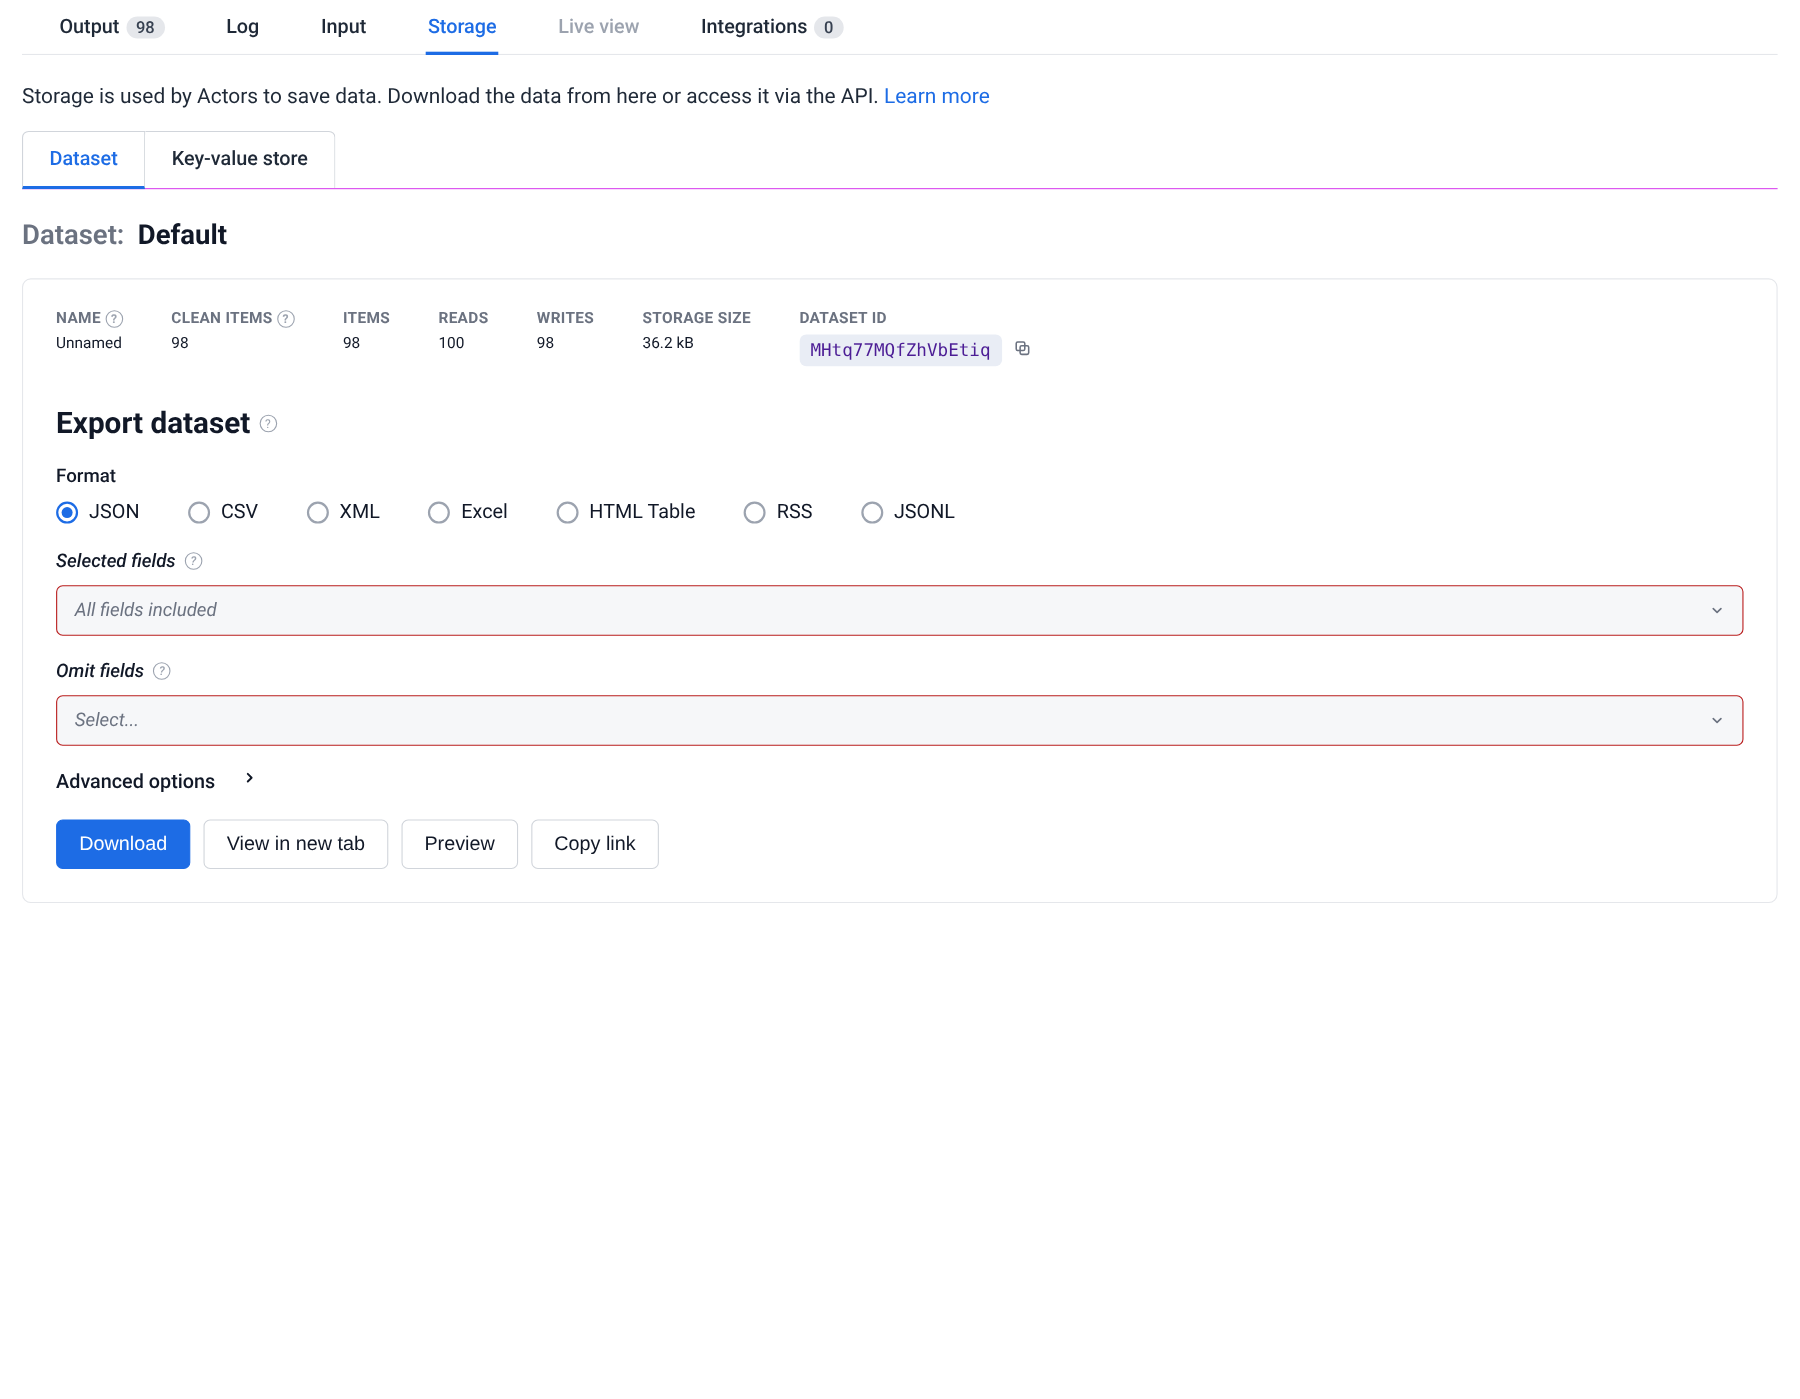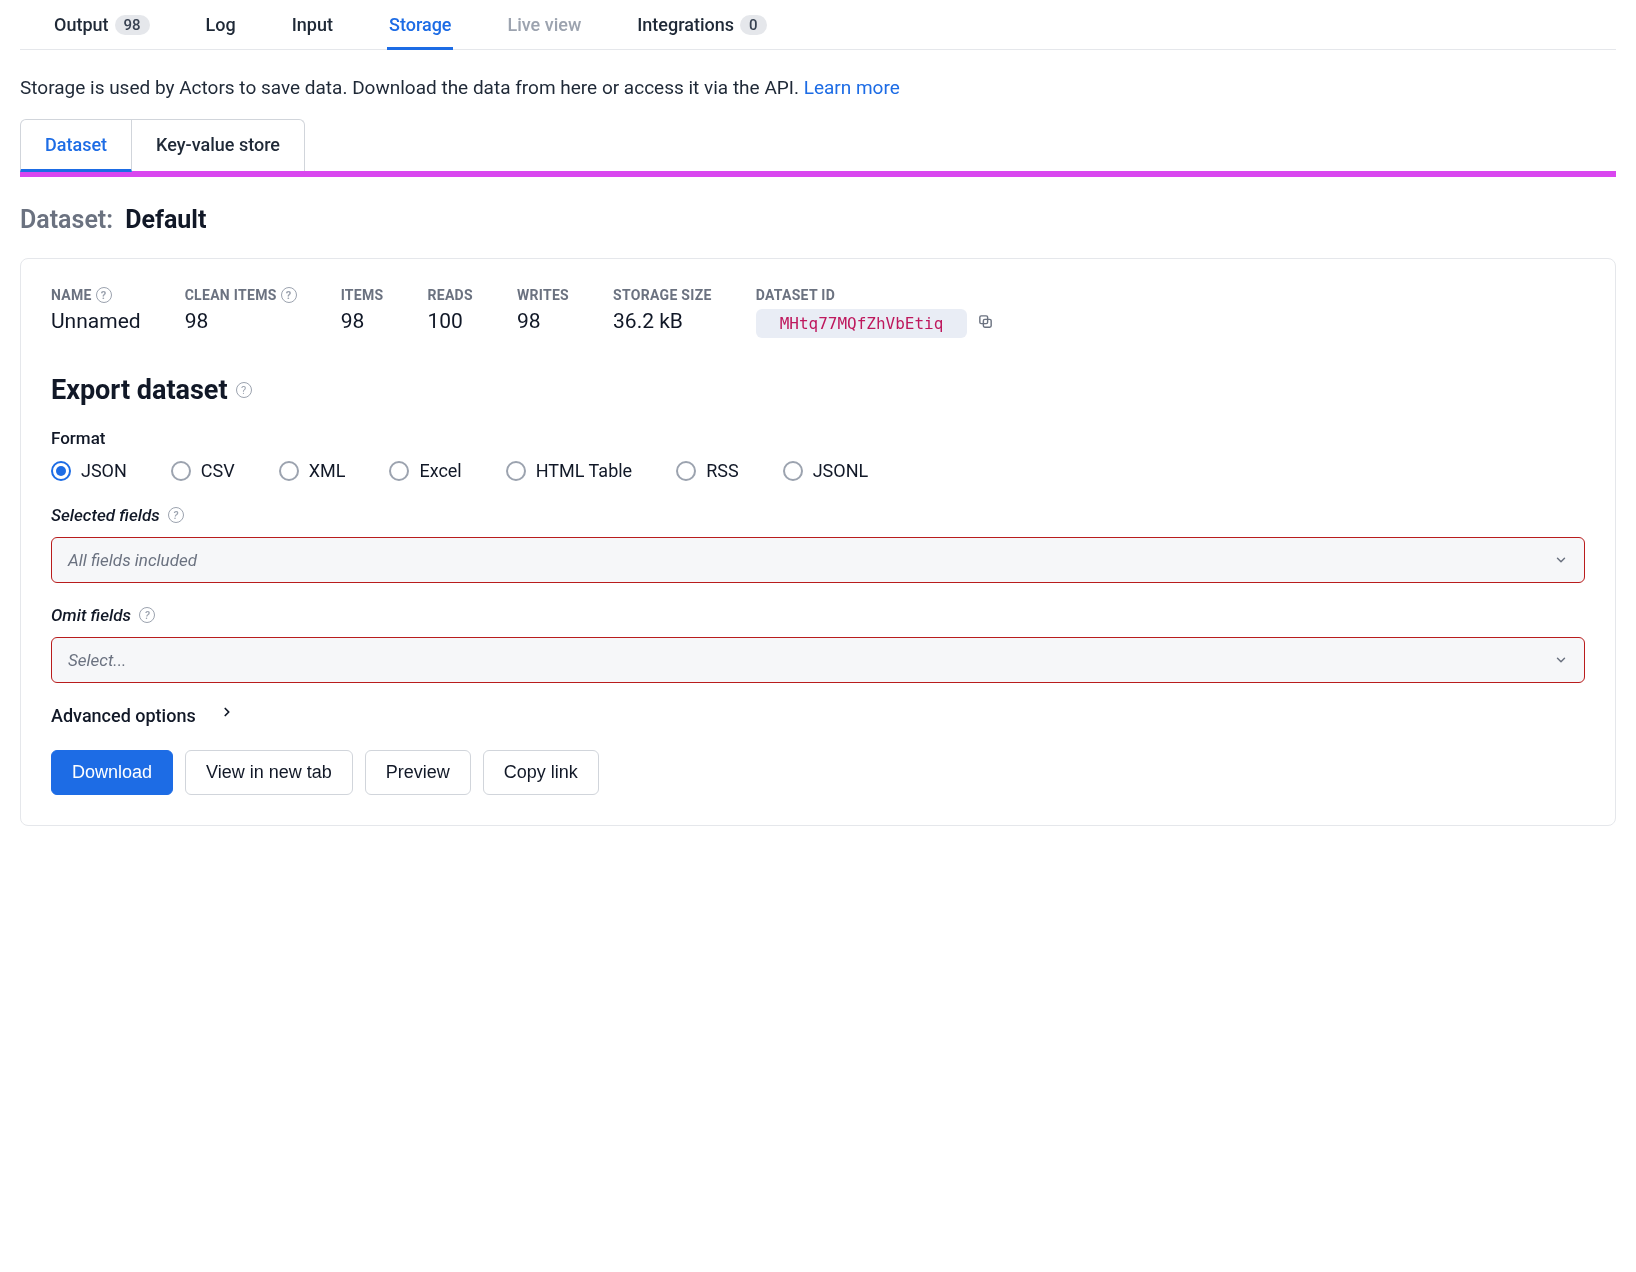--- a/index.html
+++ b/index.html
@@ -53,21 +53,21 @@
 .desc {
   margin: 26px 0 20px 0;
   font-size: 19px;
   color: #1f2937;
 }
 .desc a { color: #1d6ce5; text-decoration: none; }
 
 
 .subtabs {
   display: flex;
-  border-bottom: 6px solid #d946ef;
+  border-bottom: 1px solid #d946ef;
 }
 .subtab {
   padding: 14px 24px;
   font-size: 18px;
   font-weight: 500;
   color: #1f2937;
   border: 1px solid #d1d5db;
   border-bottom: none;
   cursor: pointer;
   background: #fff;
@@ -105,21 +105,21 @@
   font-weight: 700;
   color: #6b7280;
   letter-spacing: 0.3px;
   text-transform: uppercase;
   display: flex;
   align-items: center;
   gap: 4px;
   margin-bottom: 6px;
 }
 .stat .stat-value {
-  font-size: 21px;
+  font-size: 14px;
   color: #111827;
 }
 .help-icon {
   display: inline-flex;
   align-items: center;
   justify-content: center;
   width: 16px;
   height: 16px;
   border: 1.5px solid #9ca3af;
   border-radius: 50%;
@@ -127,23 +127,23 @@
   color: #9ca3af;
   line-height: 1;
 }
 .stat-id {
   display: flex;
   align-items: center;
   gap: 10px;
 }
 .id-pill {
   background: #e9edf5;
-  color: #be185d;
+  color: #4c1d95;
   font-family: ui-monospace, SFMono-Regular, Menlo, Consolas, monospace;
-  padding: 5px 24px;
+  padding: 5px 10px;
   border-radius: 6px;
   font-size: 16px;
 }
 .copy-icon { color: #6b7280; cursor: pointer; }
 
 
 .export-h {
   display: flex;
   align-items: center;
   gap: 8px;

